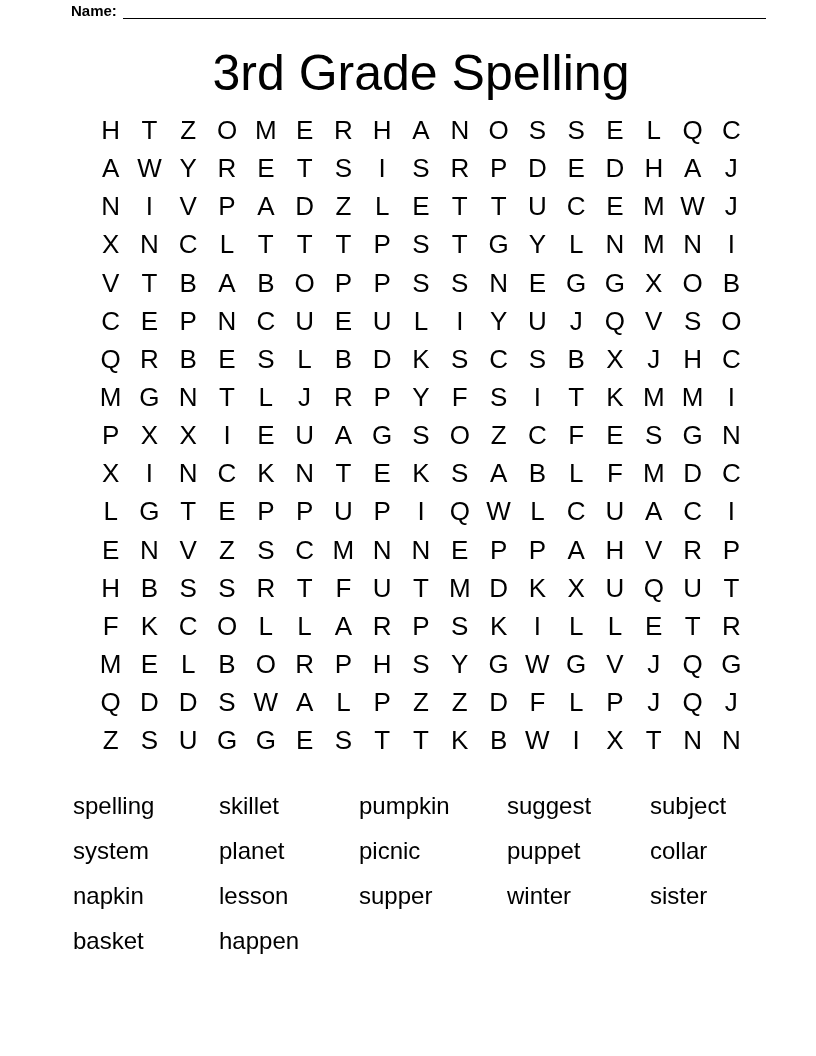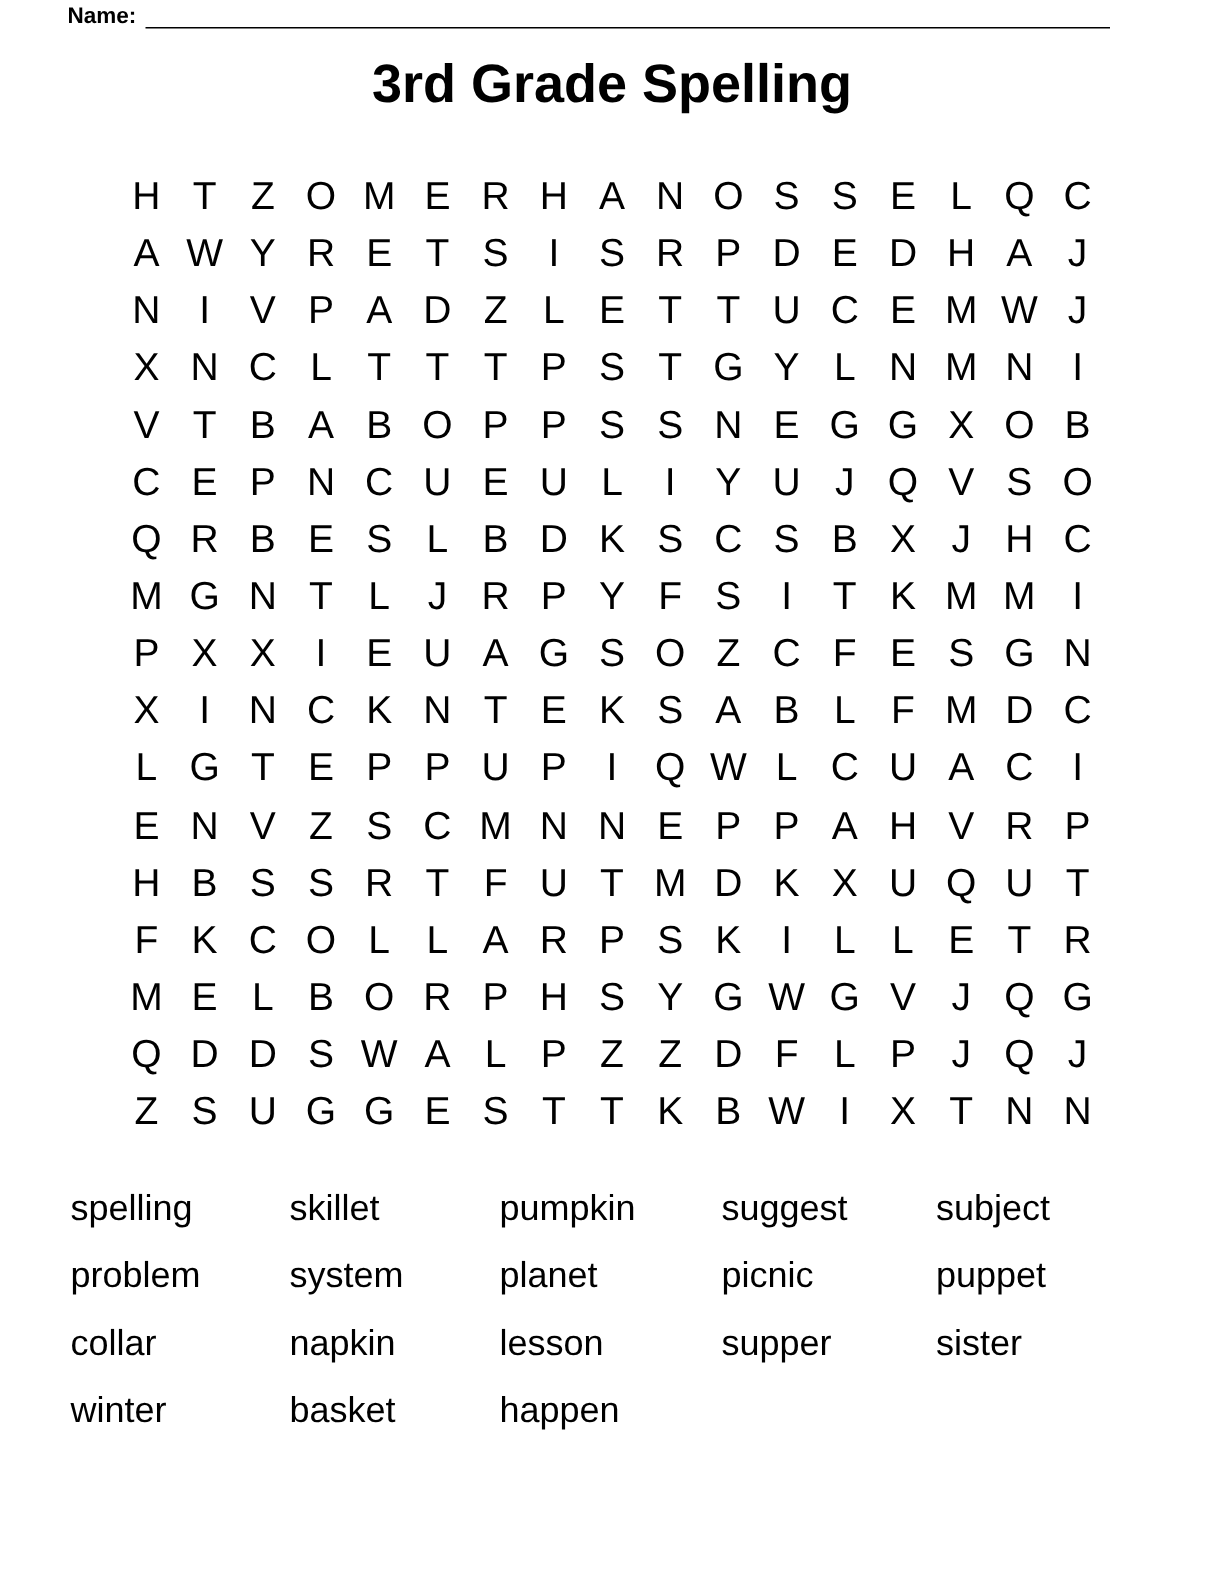--- a/index.html
+++ b/index.html
@@ -8,20 +8,21 @@
     height: 1056px;
     background: #ffffff;
     font-family: "Liberation Sans", sans-serif;
     color: #000000;
     position: relative;
     overflow: hidden;
   }
   .page {
     position: absolute;
     inset: 0;
+    margin-left: 26px;
   }
   
   .name-row {
     position: absolute;
     top: 2px;
     left: 45px;
     width: 695px;
     display: flex;
     align-items: flex-end;
   }
@@ -33,26 +34,26 @@
     padding-right: 6px;
   }
   .name-blank {
     flex: 1;
     height: 16px;
     border-bottom: 1.5px solid #000000;
   }
   
   .title {
     position: absolute;
-    top: 28px;
+    top: 45px;
     left: 0;
     width: 100%;
     text-align: center;
-    font-size: 36px;
-    font-weight: bold;
+    font-size: 50px;
+    font-weight: normal;
     line-height: 56px;
     letter-spacing: 0;
   }
   
   .letter-grid {
     position: absolute;
     top: 111px;
     left: 50%;
     transform: translateX(-50%);
     display: grid;
@@ -386,28 +387,27 @@
       <div class="cell">N</div>
       <div class="cell">N</div>
     </div>
 
   <div class="word-list">
       <div class="word">spelling</div>
       <div class="word">skillet</div>
       <div class="word">pumpkin</div>
       <div class="word">suggest</div>
       <div class="word">subject</div>
-      <div class="word">problem</div>
       <div class="word">system</div>
       <div class="word">planet</div>
       <div class="word">picnic</div>
       <div class="word">puppet</div>
       <div class="word">collar</div>
       <div class="word">napkin</div>
       <div class="word">lesson</div>
       <div class="word">supper</div>
+      <div class="word">winter</div>
       <div class="word">sister</div>
-      <div class="word">winter</div>
       <div class="word">basket</div>
       <div class="word">happen</div>
     </div>
 
 </div>
 
 </body></html>

